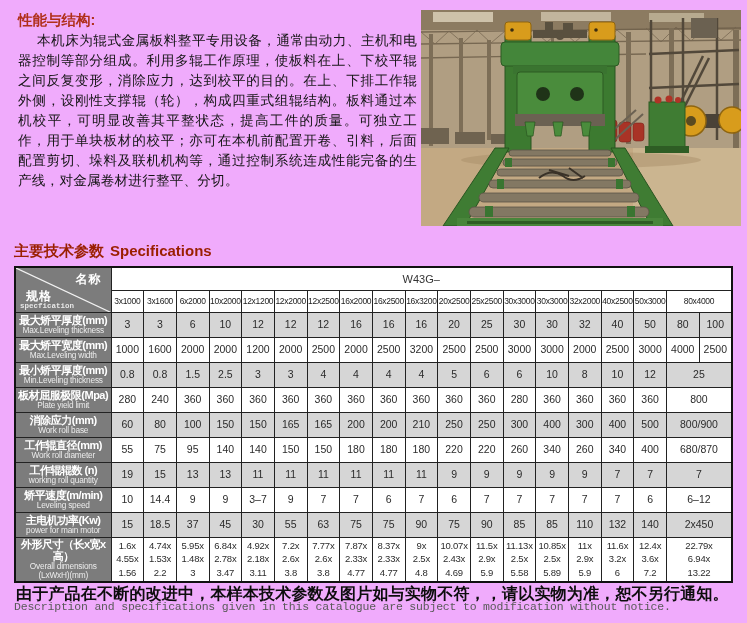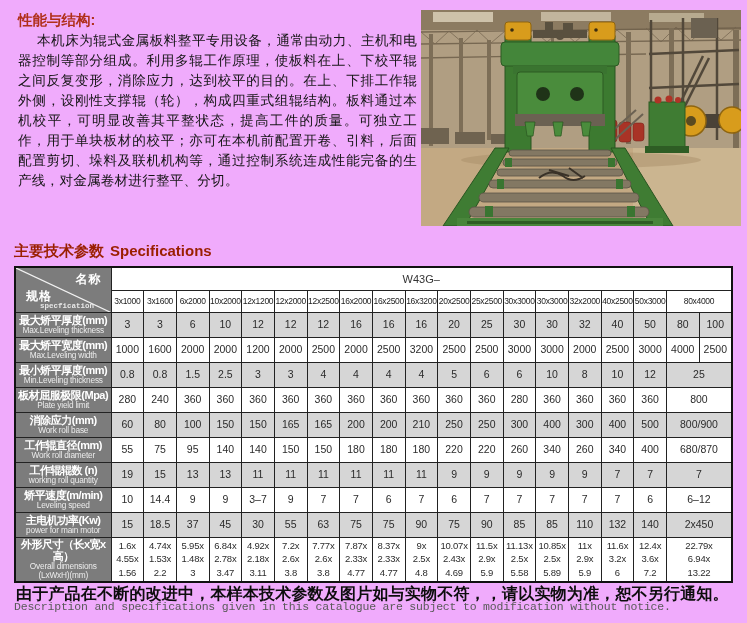--- a/index.html
+++ b/index.html
@@ -31,21 +31,21 @@
   tbody th .le{font-size:8.3px;font-weight:normal;color:#ececec;line-height:9.5px;letter-spacing:-0.2px;}
   tbody td{background:#fff;font-size:10.5px;color:#2b2b2b;white-space:pre-line;line-height:13px;}
   tbody tr.shade td{background:#d6d6d6;}
   tbody tr.tall td{font-size:9.5px;line-height:13.5px;letter-spacing:-0.2px;}
 
   th.corner{background:#7c7c7c;position:relative;padding:0;font-family:Liberation Mono, monospace;}
   th.corner svg{position:absolute;inset:0;}
   th.corner .t-zh{position:absolute;right:9px;top:3px;color:#fff;font-size:12px;font-weight:bold;letter-spacing:1px;}
   th.corner .t-en{position:absolute;right:12px;top:17px;color:#f0f0f0;font-size:9px;margin-top:26px;}
   th.corner .b-zh{position:absolute;left:10px;top:20px;color:#fff;font-size:12px;font-weight:bold;letter-spacing:1px;}
-  th.corner .b-en{position:absolute;left:4px;top:34px;color:#e8e8e8;font-size:7.5px;margin-left:20px;}
+  th.corner .b-en{position:absolute;left:4px;top:34px;color:#e8e8e8;font-size:7.5px;}
 
   .foot-zh{position:absolute;left:16px;top:584px;font-size:16px;font-weight:bold;color:#0d0d0d;letter-spacing:.2px;}
   .foot-en{position:absolute;left:14px;top:600px;font-size:11.5px;color:#5a5a5a;
     font-family:"Liberation Mono","DejaVu Sans Mono",monospace;letter-spacing:-0.2px;}
 </style>
 </head>
 <body>
 
 <div class="page">
 

